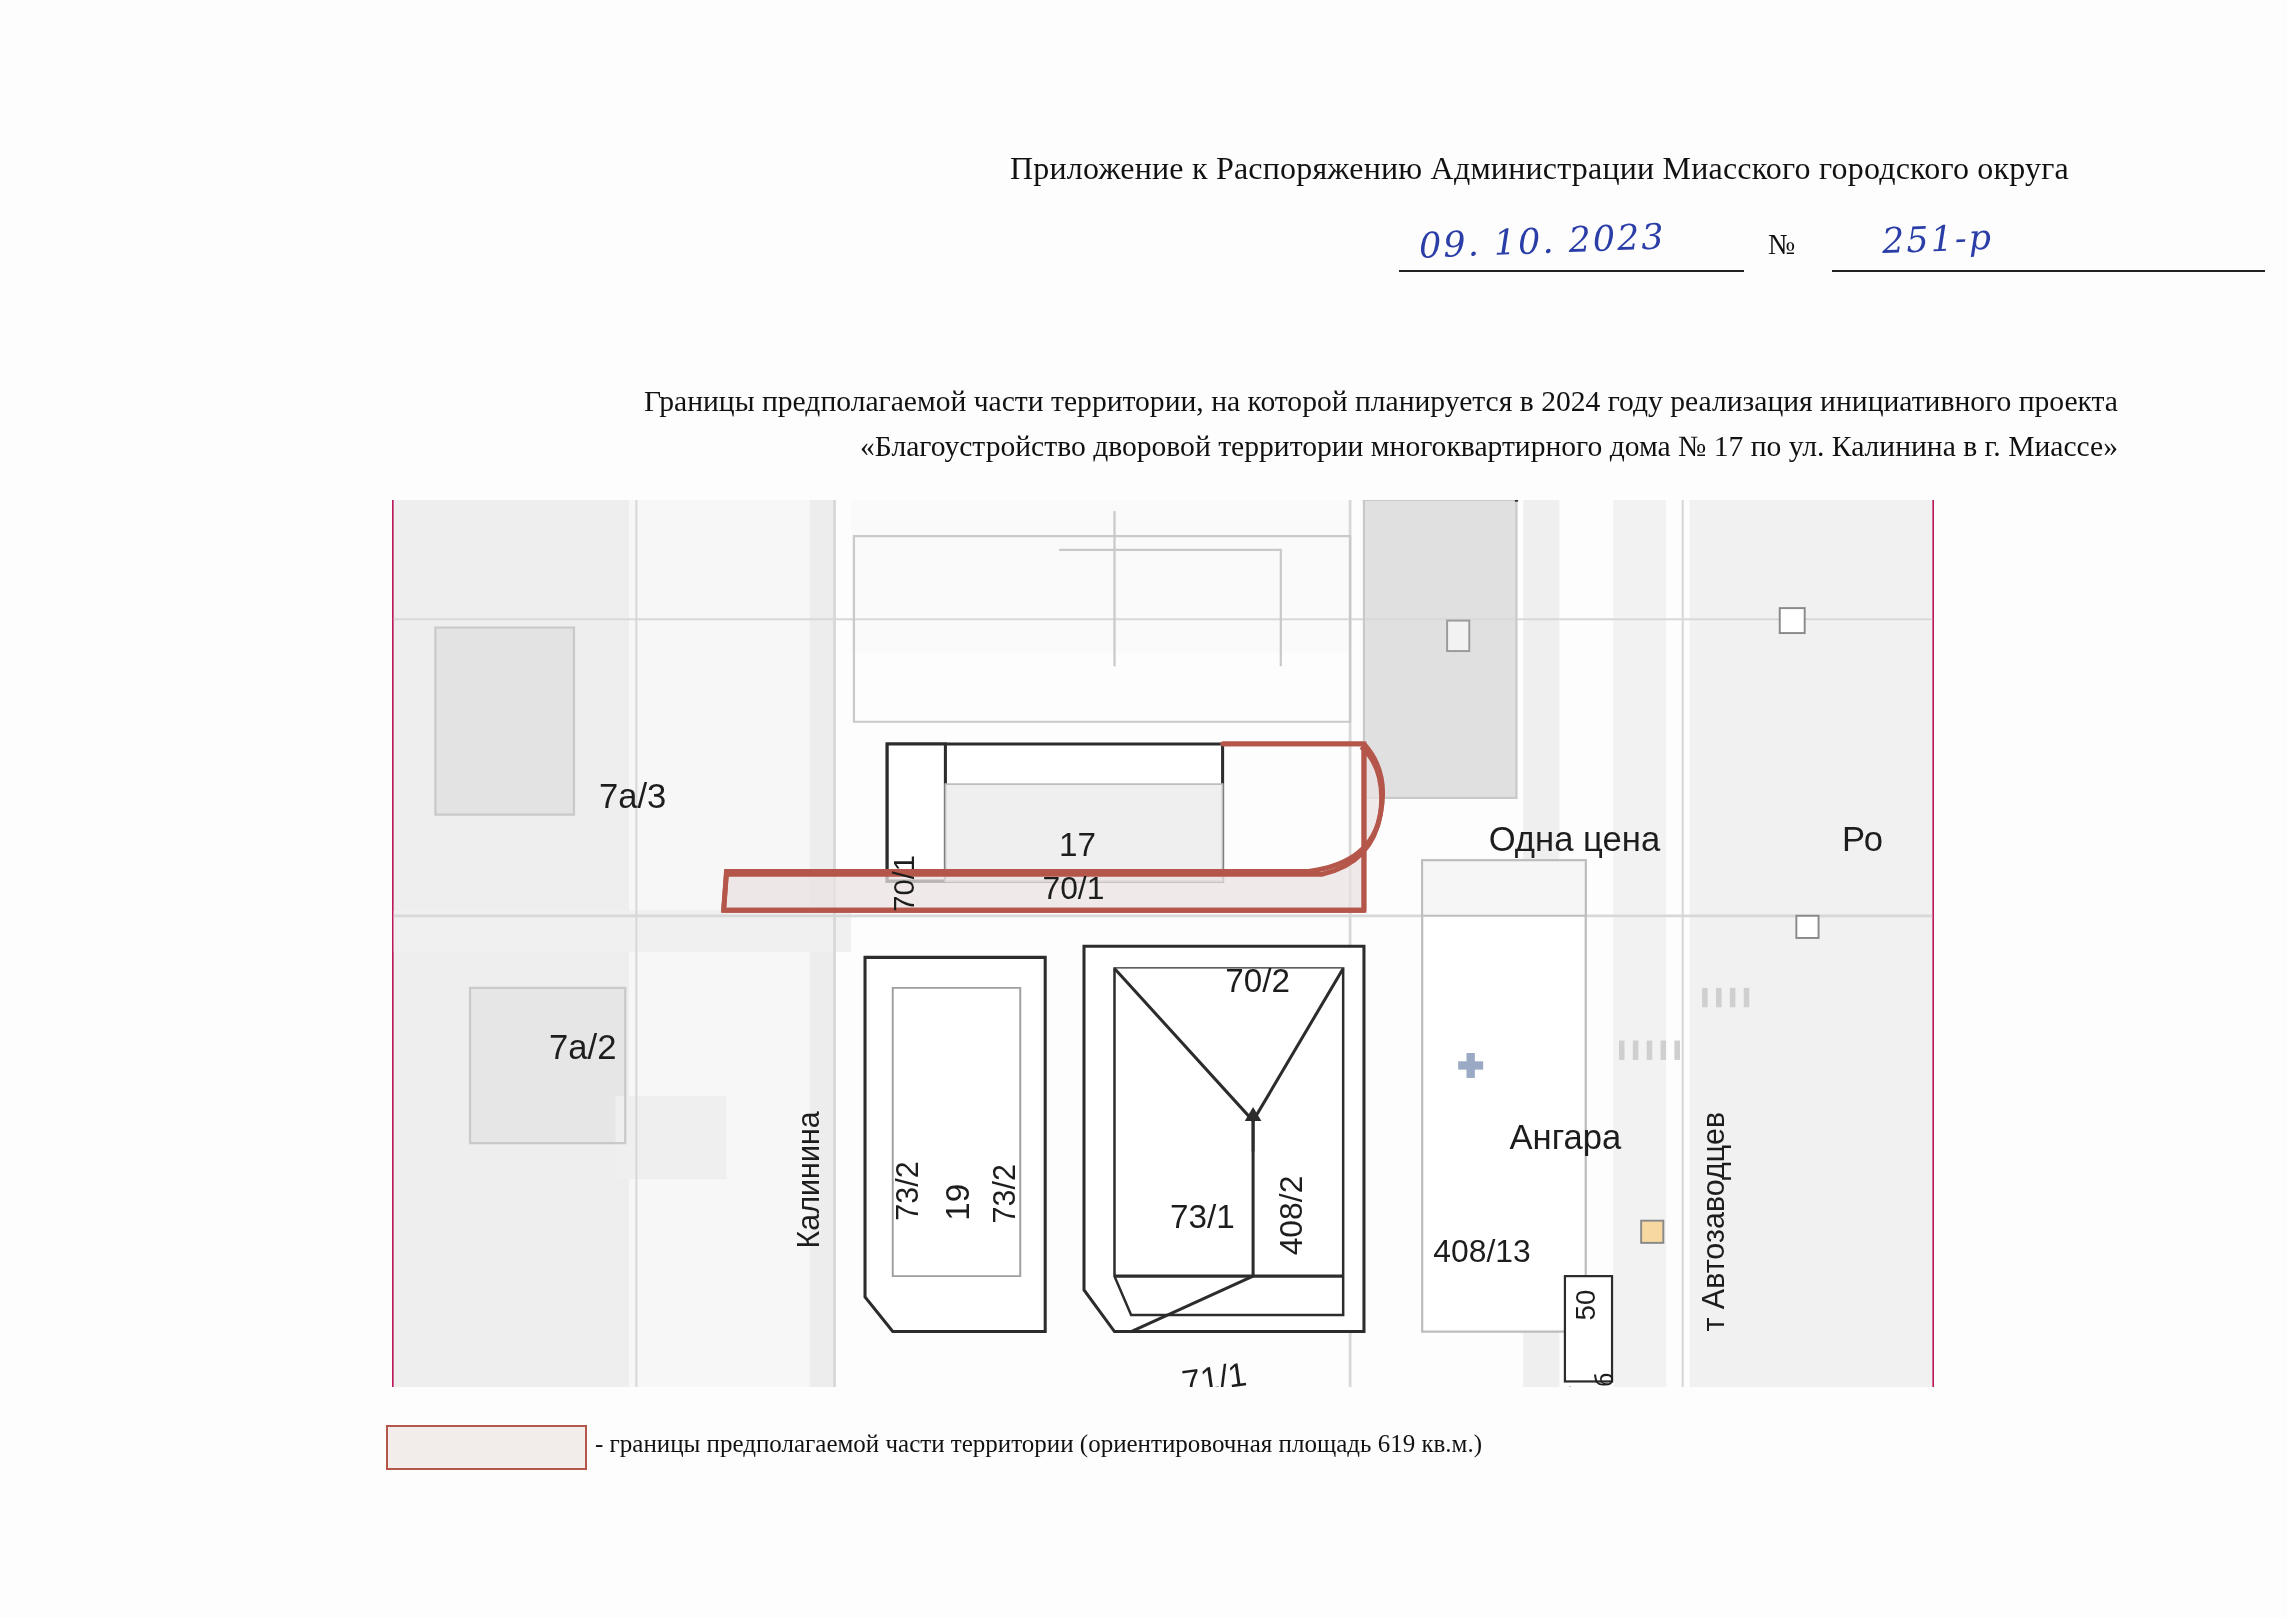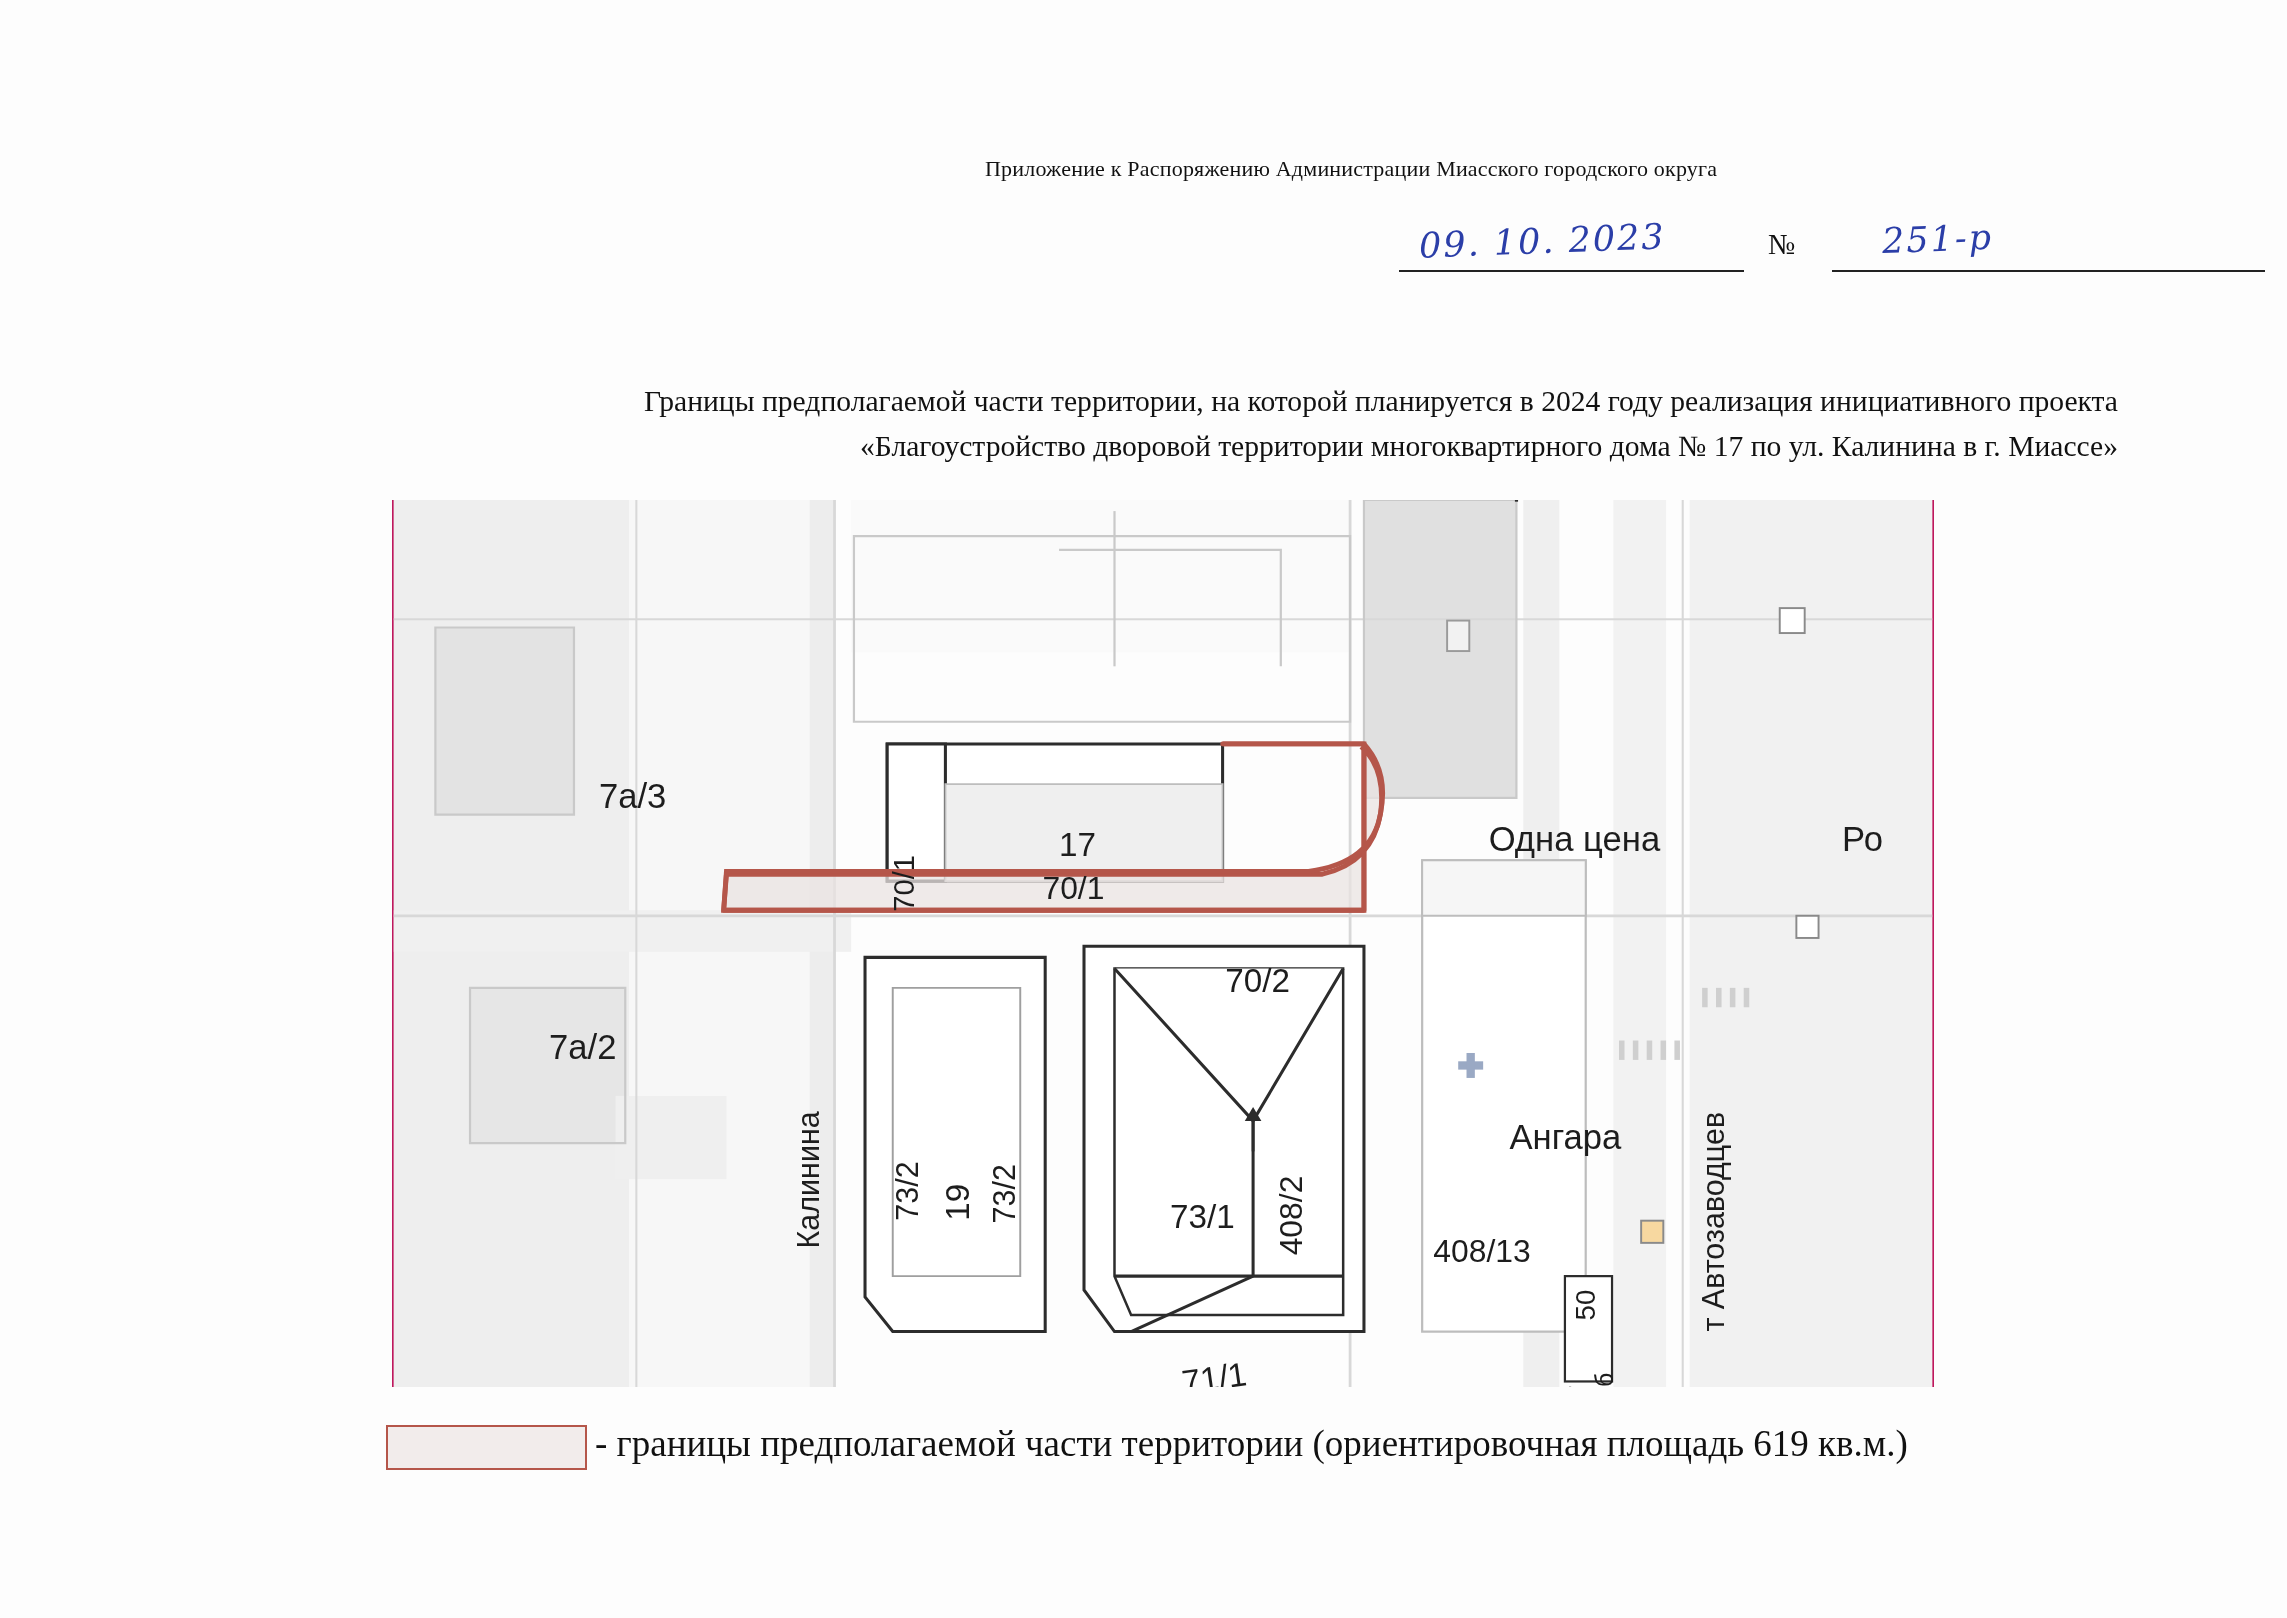--- a/index.html
+++ b/index.html
@@ -19,23 +19,23 @@
   .page {
     position: absolute;
     inset: 0;
     background: #fdfdfd;
   }
 
   
   .header-line {
     position: absolute;
     top: 150px;
-    left: 985px;
+    left: 1010px;
     width: 1251px;
-    font-size: 22px;
+    font-size: 32px;
     line-height: 37px;
     white-space: nowrap;
     letter-spacing: 0.2px;
   }
 
   .date-row {
     position: absolute;
     top: 219px;
     left: 1399px;
     width: 867px;
@@ -120,21 +120,21 @@
     top: 5.9px;
     width: 197px;
     height: 41px;
     background: #f2eceb;
     border: 2px solid #b5564a;
   }
   .legend-text {
     position: absolute;
     left: 209px;
     top: 2px;
-    font-size: 37px;
+    font-size: 25px;
     line-height: 45px;
     white-space: nowrap;
   }
 </style>
 </head>
 <body>
 
 <div class="page">
 
   <div class="header-line">Приложение к Распоряжению Администрации Миасского городского округа</div>

